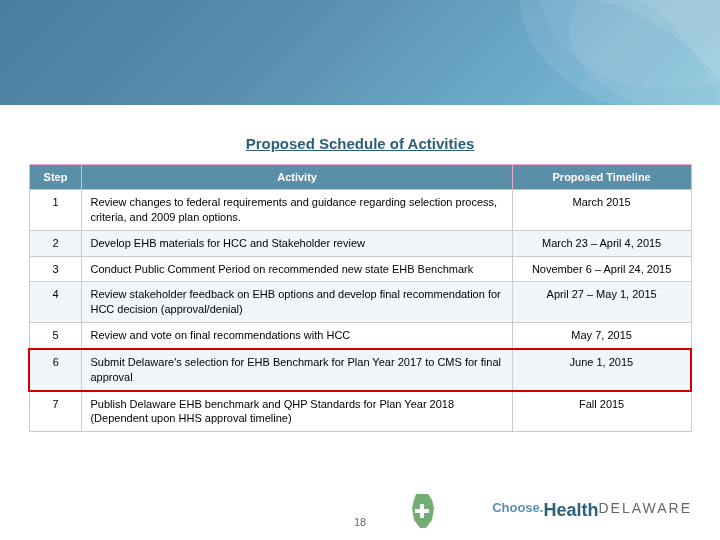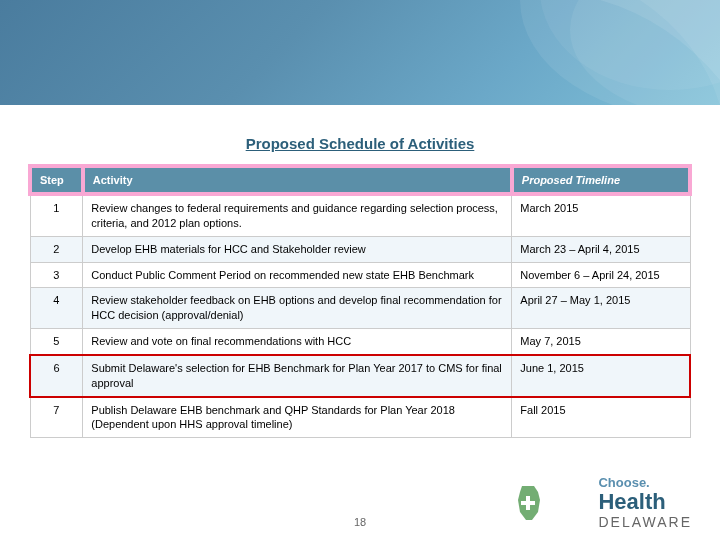--- a/index.html
+++ b/index.html
@@ -78,35 +78,34 @@
     }
 
     thead tr {
       background-color: #5b8fa8;
       color: #fff;
     }
 
     thead th {
       padding: 6px 8px;
       font-weight: bold;
-      text-align: left;
-      border: 4px solid #f9a8d4;
+      text-align: center;
+      border: 1px solid #f9a8d4;
     }
 
     thead th.activity-col {
       width: 65%;
     }
 
     thead th.step-col {
       width: 8%;
     }
 
     thead th.timeline-col {
       width: 27%;
-      font-style: italic;
     }
 
     tbody tr {
       border: 1px solid #ccc;
     }
 
     tbody tr:nth-child(even) {
       background-color: #f0f6fa;
     }
 
@@ -126,52 +125,53 @@
       border: 1px solid #ccc;
       line-height: 1.35;
     }
 
     tbody td.step-cell {
       text-align: center;
       font-weight: normal;
     }
 
     tbody td.timeline-cell {
+      text-align: center;
     }
 
     
     .logo-area {
       position: absolute;
       bottom: 10px;
       right: 28px;
       display: flex;
       align-items: center;
       gap: 6px;
     }
 
     .logo-icon {
       width: 32px;
       height: 38px;
     }
 
     .logo-text {
       display: flex;
-      flex-direction: column;
+      flex-direction: row;
       line-height: 1.1;
       margin-left: 48px;
     }
 
     .logo-choose {
       font-size: 13px;
       font-weight: bold;
       color: #5a8faf;
     }
 
     .logo-health {
-      font-size: 22px;
+      font-size: 18px;
       font-weight: bold;
       color: #2c5f7a;
     }
 
     .logo-delaware {
       font-size: 14px;
       color: #666;
       letter-spacing: 2px;
       text-transform: uppercase;
     }
@@ -204,21 +204,21 @@
     <thead>
       <tr>
         <th class="step-col">Step</th>
         <th class="activity-col">Activity</th>
         <th class="timeline-col">Proposed Timeline</th>
       </tr>
     </thead>
     <tbody id="table-body">
     <tr>
           <td class="step-cell">1</td>
-          <td>Review changes to federal requirements and guidance regarding selection process, criteria, and 2012 plan options.</td>
+          <td>Review changes to federal requirements and guidance regarding selection process, criteria, and 2009 plan options.</td>
           <td class="timeline-cell">March 2015</td>
         </tr>
         <tr>
           <td class="step-cell">2</td>
           <td>Develop EHB materials for HCC and Stakeholder review</td>
           <td class="timeline-cell">March 23 – April 4, 2015</td>
         </tr>
         <tr>
           <td class="step-cell">3</td>
           <td>Conduct Public Comment Period on recommended new state EHB Benchmark</td>

